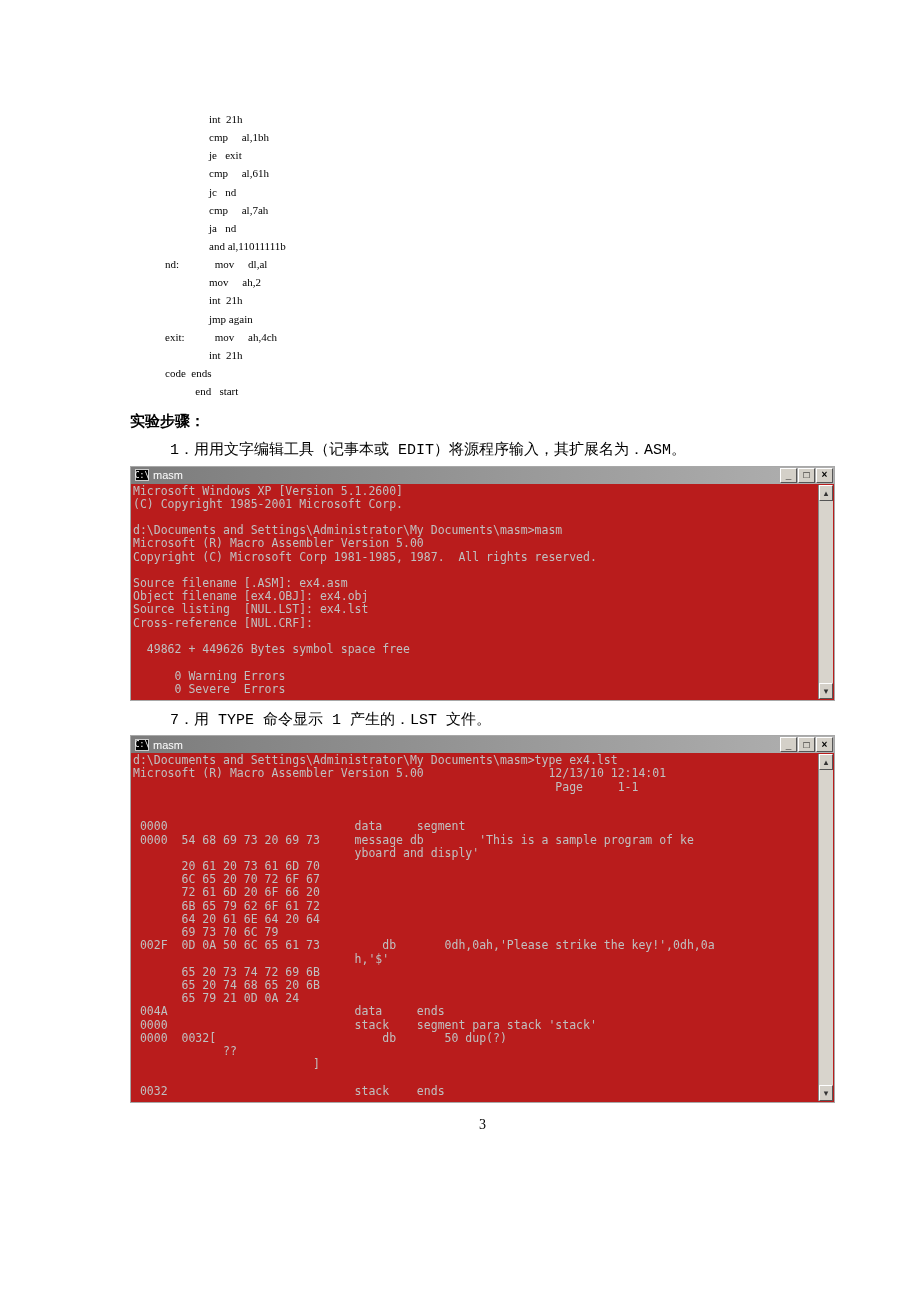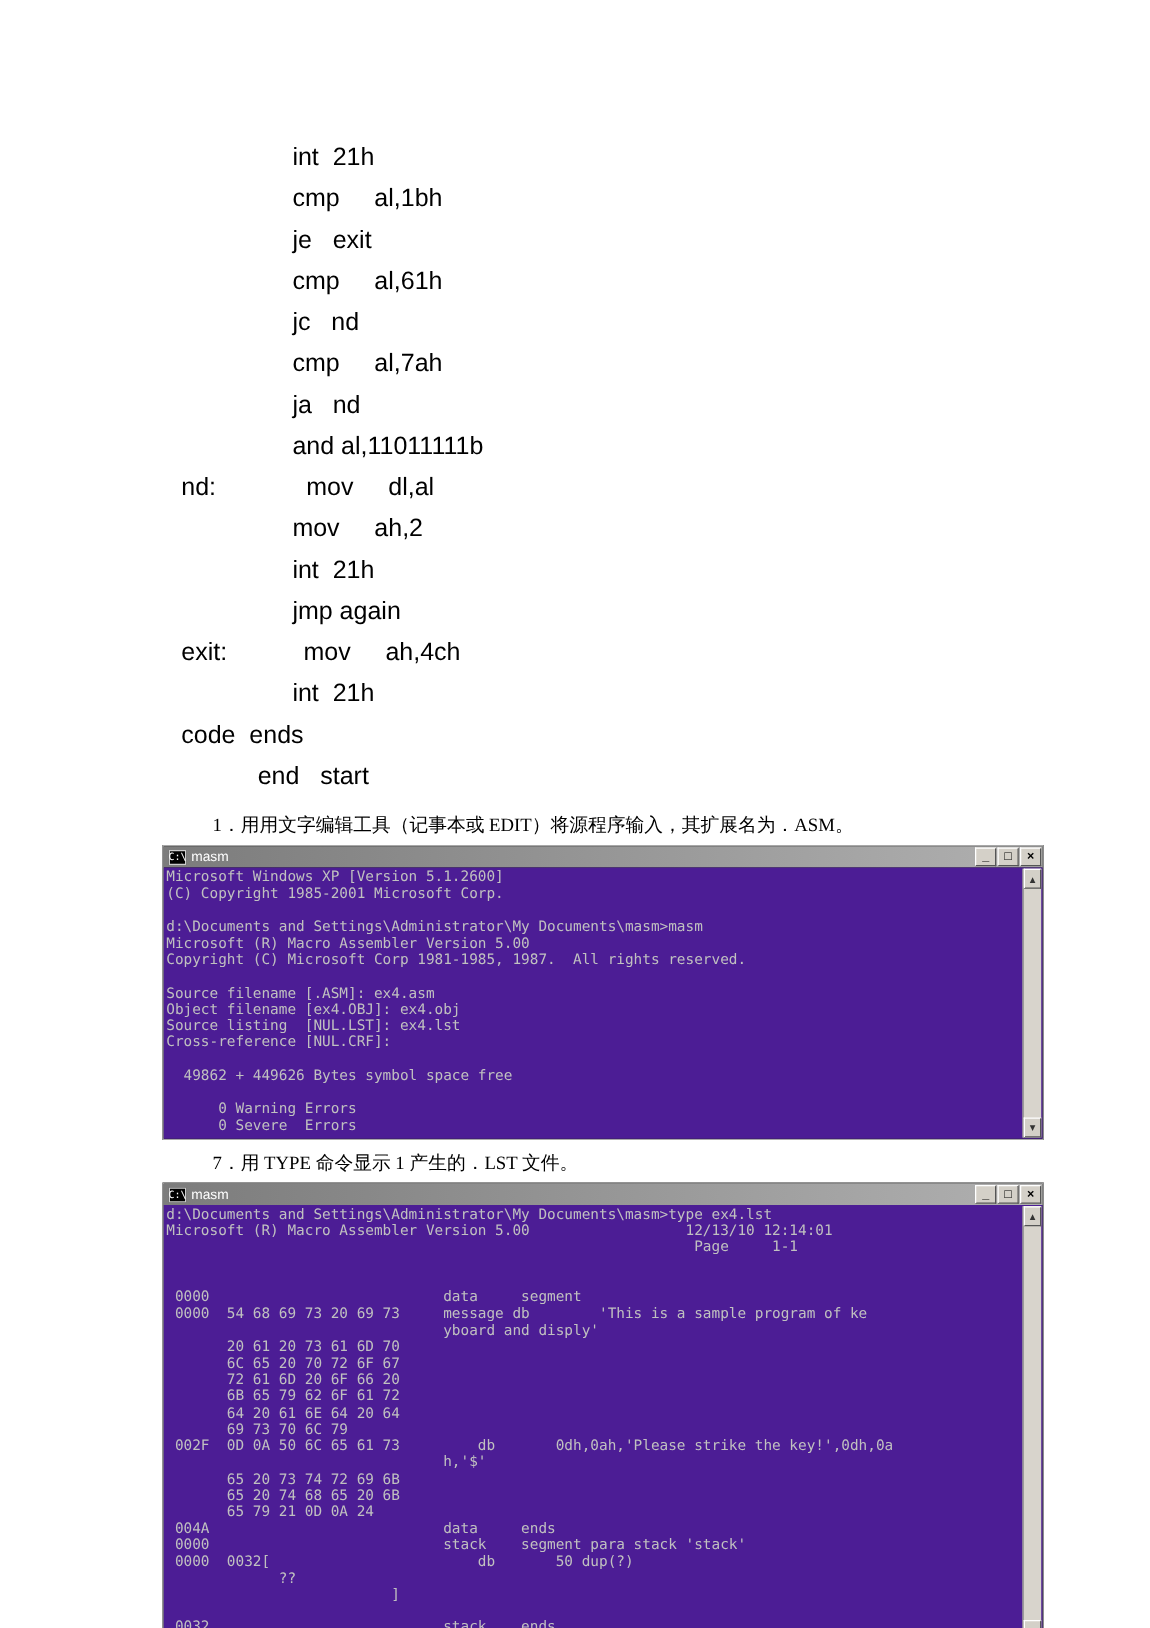--- a/index.html
+++ b/index.html
@@ -7,36 +7,36 @@
     background: #fff;
     font-family: "SimSun", "Songti SC", serif;
     font-size: 15px;
     color: #000;
     width: 920px;
   }
   .page {
     padding: 110px 85px 40px 130px;
   }
   .code-block {
-    font-family: Liberation Sans, sans-serif;
-    font-size: 20px;
+    font-family: Liberation Serif, serif;
+    font-size: 11px;
     white-space: pre;
-    margin: 0 0 12px 15px;
+    margin: 0 0 12px 35px;
     line-height: 1.65;
   }
   .section-title {
     font-weight: bold;
     margin: 6px 0 8px 0;
   }
   .step {
     margin: 3px 16px 3px 40px;
     line-height: 1.55;
     text-indent: -25px;
     padding-left: 25px;
-    font-family: Liberation Serif, serif;
+    font-family: Liberation Mono, monospace;
   }
   .console-window {
     margin: 0 0 8px 0;
     border: 1px solid #a8a8a8;
     background: #000;
     position: relative;
   }
   .title-bar {
     height: 17px;
     background: linear-gradient(to right, #7c7c7c, #b0b0b0);
@@ -83,21 +83,21 @@
     font-family: Arial, sans-serif;
     color: #000;
     line-height: 1;
     font-weight: bold;
     cursor: default;
   }
   .win-btn.close {
     color: #000;
   }
   .console-body {
-    background: #4c1d95;
+    background: #b91c1c;
     color: #c0c0c0;
     font-family: "Lucida Console", "Consolas", monospace;
     font-size: 11.5px;
     line-height: 1.15;
     white-space: pre;
     padding: 1px 2px 4px 2px;
     overflow: hidden;
   }
   .scroll-strip {
     position: absolute;
@@ -145,20 +145,21 @@
                 and al,11011111b
 nd:             mov     dl,al
                 mov     ah,2
                 int  21h
                 jmp again
 exit:           mov     ah,4ch
                 int  21h
 code  ends
            end   start</pre>
 
+  <div class="section-title">实验步骤：</div>
 
   <div class="step">1．用用文字编辑工具（记事本或 EDIT）将源程序输入，其扩展名为．ASM。</div>
 
   <div class="console-window">
     <div class="title-bar">
       <div class="title-bar-left">
         <span class="console-icon">C:\</span>
         <span>masm</span>
       </div>
       <div class="title-bar-buttons">

